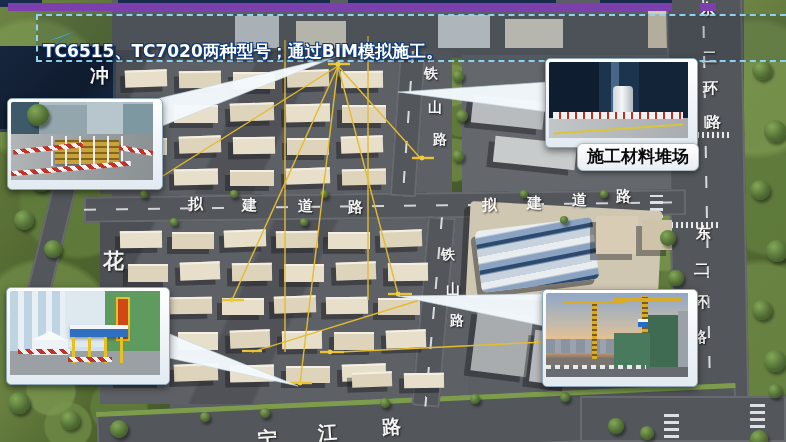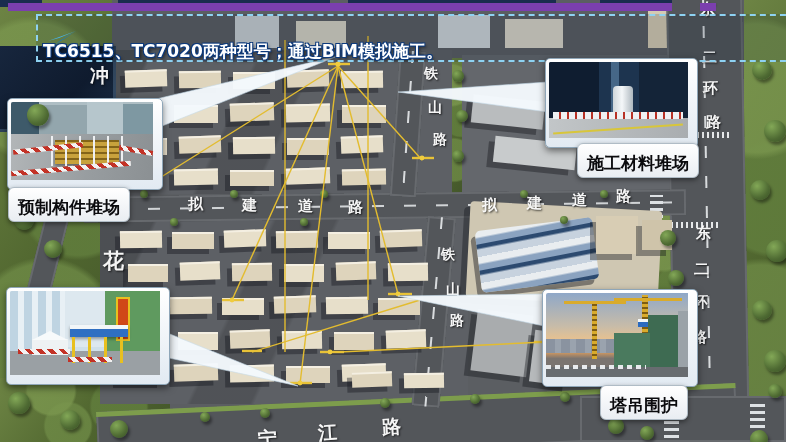--- a/index.html
+++ b/index.html
@@ -32,21 +32,21 @@
   .hdr{left:36px;top:14px;width:760px;height:48px;z-index:9;
     border:2px dashed #8ed2f2;background:rgba(8,22,44,.16);box-sizing:border-box;}
   .hline{position:absolute;color:#fff;font-weight:bold;white-space:nowrap;
     text-shadow:-1px -1px 0 #0d3a7c,1px -1px 0 #0d3a7c,-1px 1px 0 #0d3a7c,1px 1px 0 #0d3a7c,2px 2px 3px rgba(0,0,0,.55);}
   
   .inset{position:absolute;z-index:10;background:linear-gradient(#ffffff,#e2eaf2);
     border:1px solid #8fa6b8;border-radius:5px;padding:3px;
     box-shadow:0 3px 7px rgba(0,0,0,.5);}
   .ph{position:relative;width:100%;height:100%;overflow:hidden;border-radius:2px;}
   .callout-label{position:absolute;z-index:11;background:linear-gradient(#ffffff,#e9edf2);
-    border:1px solid #b0bcc6;border-radius:6px;padding:8px 9px 2px;
+    border:1px solid #b0bcc6;border-radius:6px;padding:1px 9px 2px;
     font-weight:bold;font-size:17px;color:#0b0b0e;white-space:nowrap;
     box-shadow:0 2px 5px rgba(0,0,0,.45);}
   .grid-win{background-image:
     repeating-linear-gradient(0deg,rgba(255,255,255,.16) 0 1px,transparent 1px 5px),
     repeating-linear-gradient(90deg,rgba(255,255,255,.12) 0 1px,transparent 1px 6px);}
   .rwstripe{background:repeating-linear-gradient(45deg,#c33226 0 4px,#f2f2f2 4px 8px);}
   .mast{background:repeating-linear-gradient(0deg,#d9ab2c 0 3px,#7c5c12 3px 5px);}
 </style>
 </head>
 <body>
@@ -298,21 +298,20 @@
       <div class="abs grid-win" style="left:112px;top:2px;width:30px;height:30px;background:#7e98a2;"></div>
       <div class="abs tree" style="left:16px;top:2px;width:22px;height:22px;"></div>
       <div class="abs" style="left:0;top:32px;width:142px;height:46px;background:linear-gradient(100deg,#b2b6b8,#989da0 55%,#8b9093);"></div>
       <div class="abs" style="left:44px;top:38px;width:64px;height:24px;background:repeating-linear-gradient(0deg,#c8a23c 0 4px,#836418 4px 6px);box-shadow:0 2px 3px rgba(0,0,0,.4);"></div>
       <div class="abs" style="left:40px;top:34px;width:74px;height:30px;background:repeating-linear-gradient(90deg,#eef0f2 0 2px,transparent 2px 14px);"></div>
       <div class="abs rwstripe" style="left:2px;top:44px;width:70px;height:5px;transform:rotate(-6deg);"></div>
       <div class="abs rwstripe" style="left:0px;top:64px;width:120px;height:5px;transform:rotate(-5deg);"></div>
       <div class="abs rwstripe" style="left:108px;top:46px;width:34px;height:5px;transform:rotate(10deg);"></div>
     </div>
   </div>
-  <div class="callout-label" style="left:8px;top:187px;">预制构件堆场</div>
 
   <div class="inset" style="left:545px;top:58px;width:145px;height:82px;">
     <div class="ph">
       <div class="abs" style="left:0;top:0;width:139px;height:76px;background:#16263c;"></div>
       <div class="abs grid-win" style="left:0;top:0;width:50px;height:58px;background:#0f1d30;"></div>
       <div class="abs grid-win" style="left:50px;top:0;width:40px;height:60px;background:#1d344f;"></div>
       <div class="abs grid-win" style="left:90px;top:0;width:49px;height:58px;background:#142438;"></div>
       <div class="abs" style="left:62px;top:0;width:8px;height:58px;background:rgba(150,200,240,.35);"></div>
       <div class="abs" style="left:64px;top:24px;width:20px;height:34px;border-radius:4px 4px 2px 2px;background:linear-gradient(90deg,#cfd6da,#f4f7f9 45%,#aeb8bf);"></div>
       <div class="abs" style="left:0;top:56px;width:139px;height:20px;background:linear-gradient(95deg,#c2c6c8,#a9adb0);"></div>
@@ -348,15 +347,14 @@
       <div class="abs mast" style="left:96px;top:2px;width:6px;height:72px;"></div>
       <div class="abs" style="left:68px;top:5px;width:68px;height:3px;background:#d9ab2c;"></div>
       <div class="abs" style="left:92px;top:26px;width:24px;height:8px;background:linear-gradient(#f2f6f8 40%,#2a6ac0 40%);"></div>
       <div class="abs grid-win" style="left:102px;top:22px;width:30px;height:62px;background:#3e6b52;"></div>
       <div class="abs grid-win" style="left:68px;top:40px;width:36px;height:44px;background:#4a7a5e;"></div>
       <div class="abs grid-win" style="left:132px;top:18px;width:10px;height:66px;background:#9aa2a8;"></div>
       <div class="abs" style="left:0;top:74px;width:142px;height:10px;background:#686c70;"></div>
       <div class="abs" style="left:0;top:72px;width:100px;height:4px;background:repeating-linear-gradient(90deg,#e8ebee 0 5px,transparent 5px 9px);"></div>
     </div>
   </div>
-  <div class="callout-label" style="left:600px;top:385px;">塔吊围护</div>
 
 </div>
 
 </body></html>

